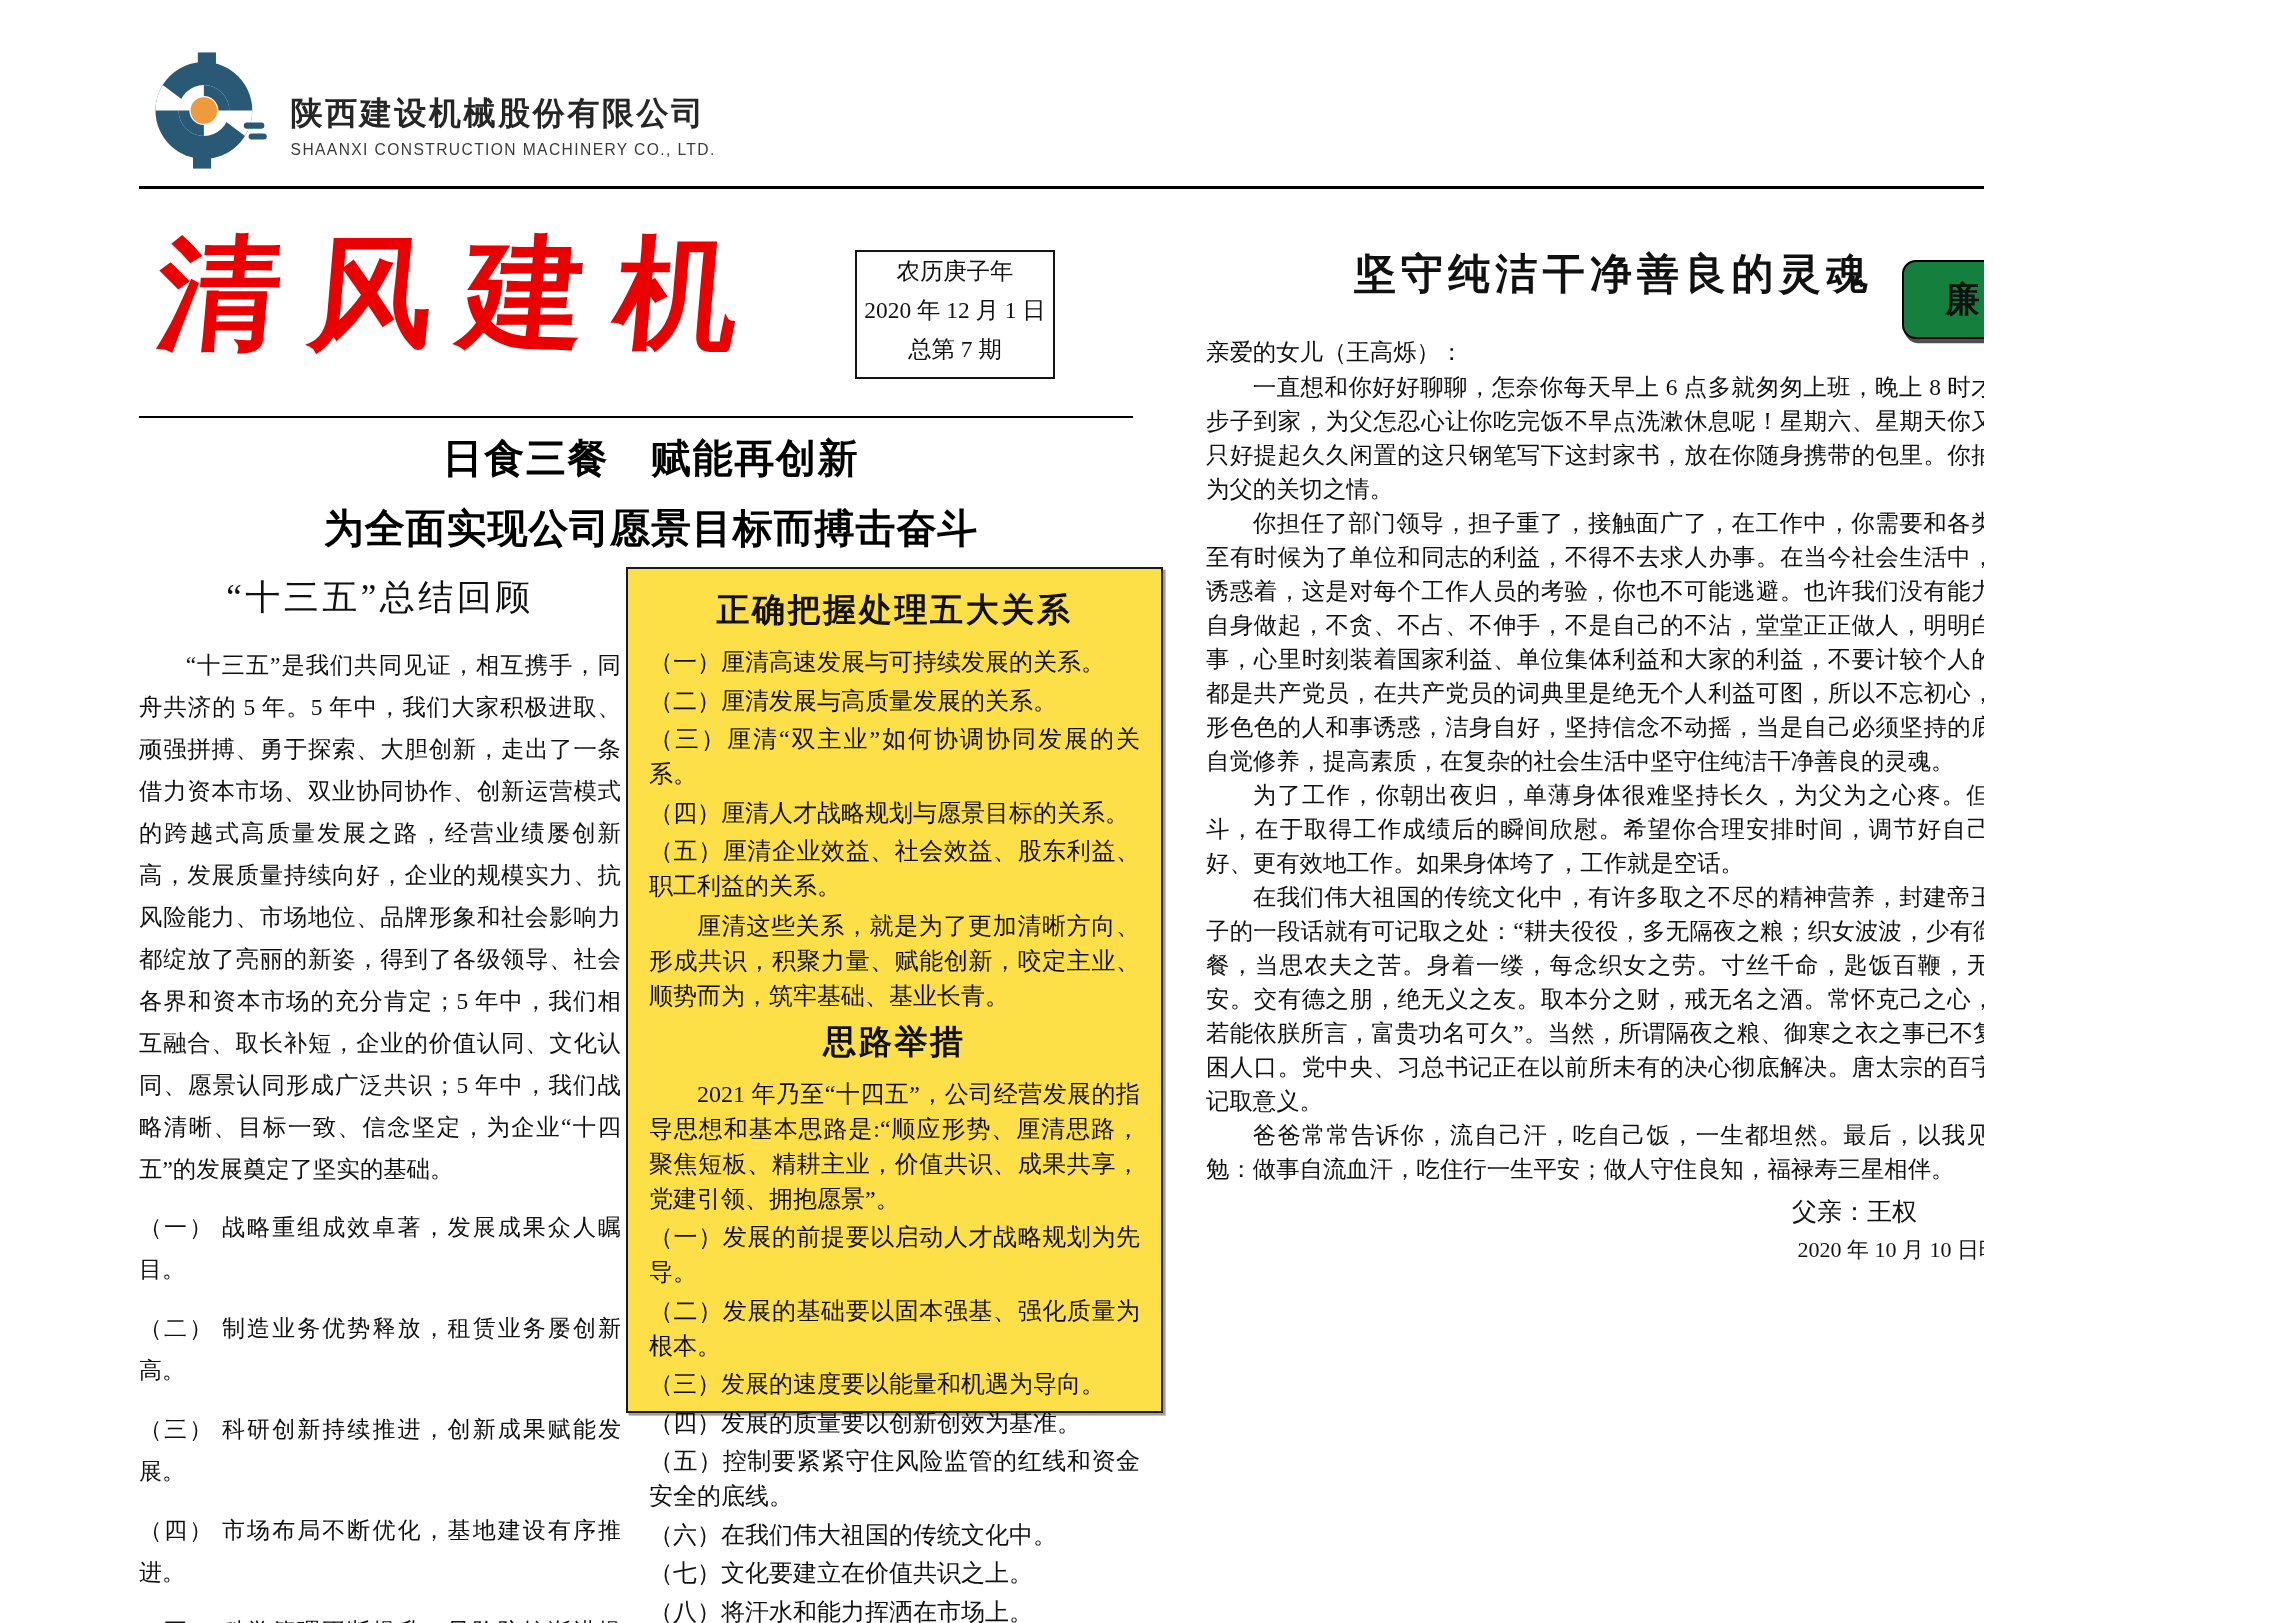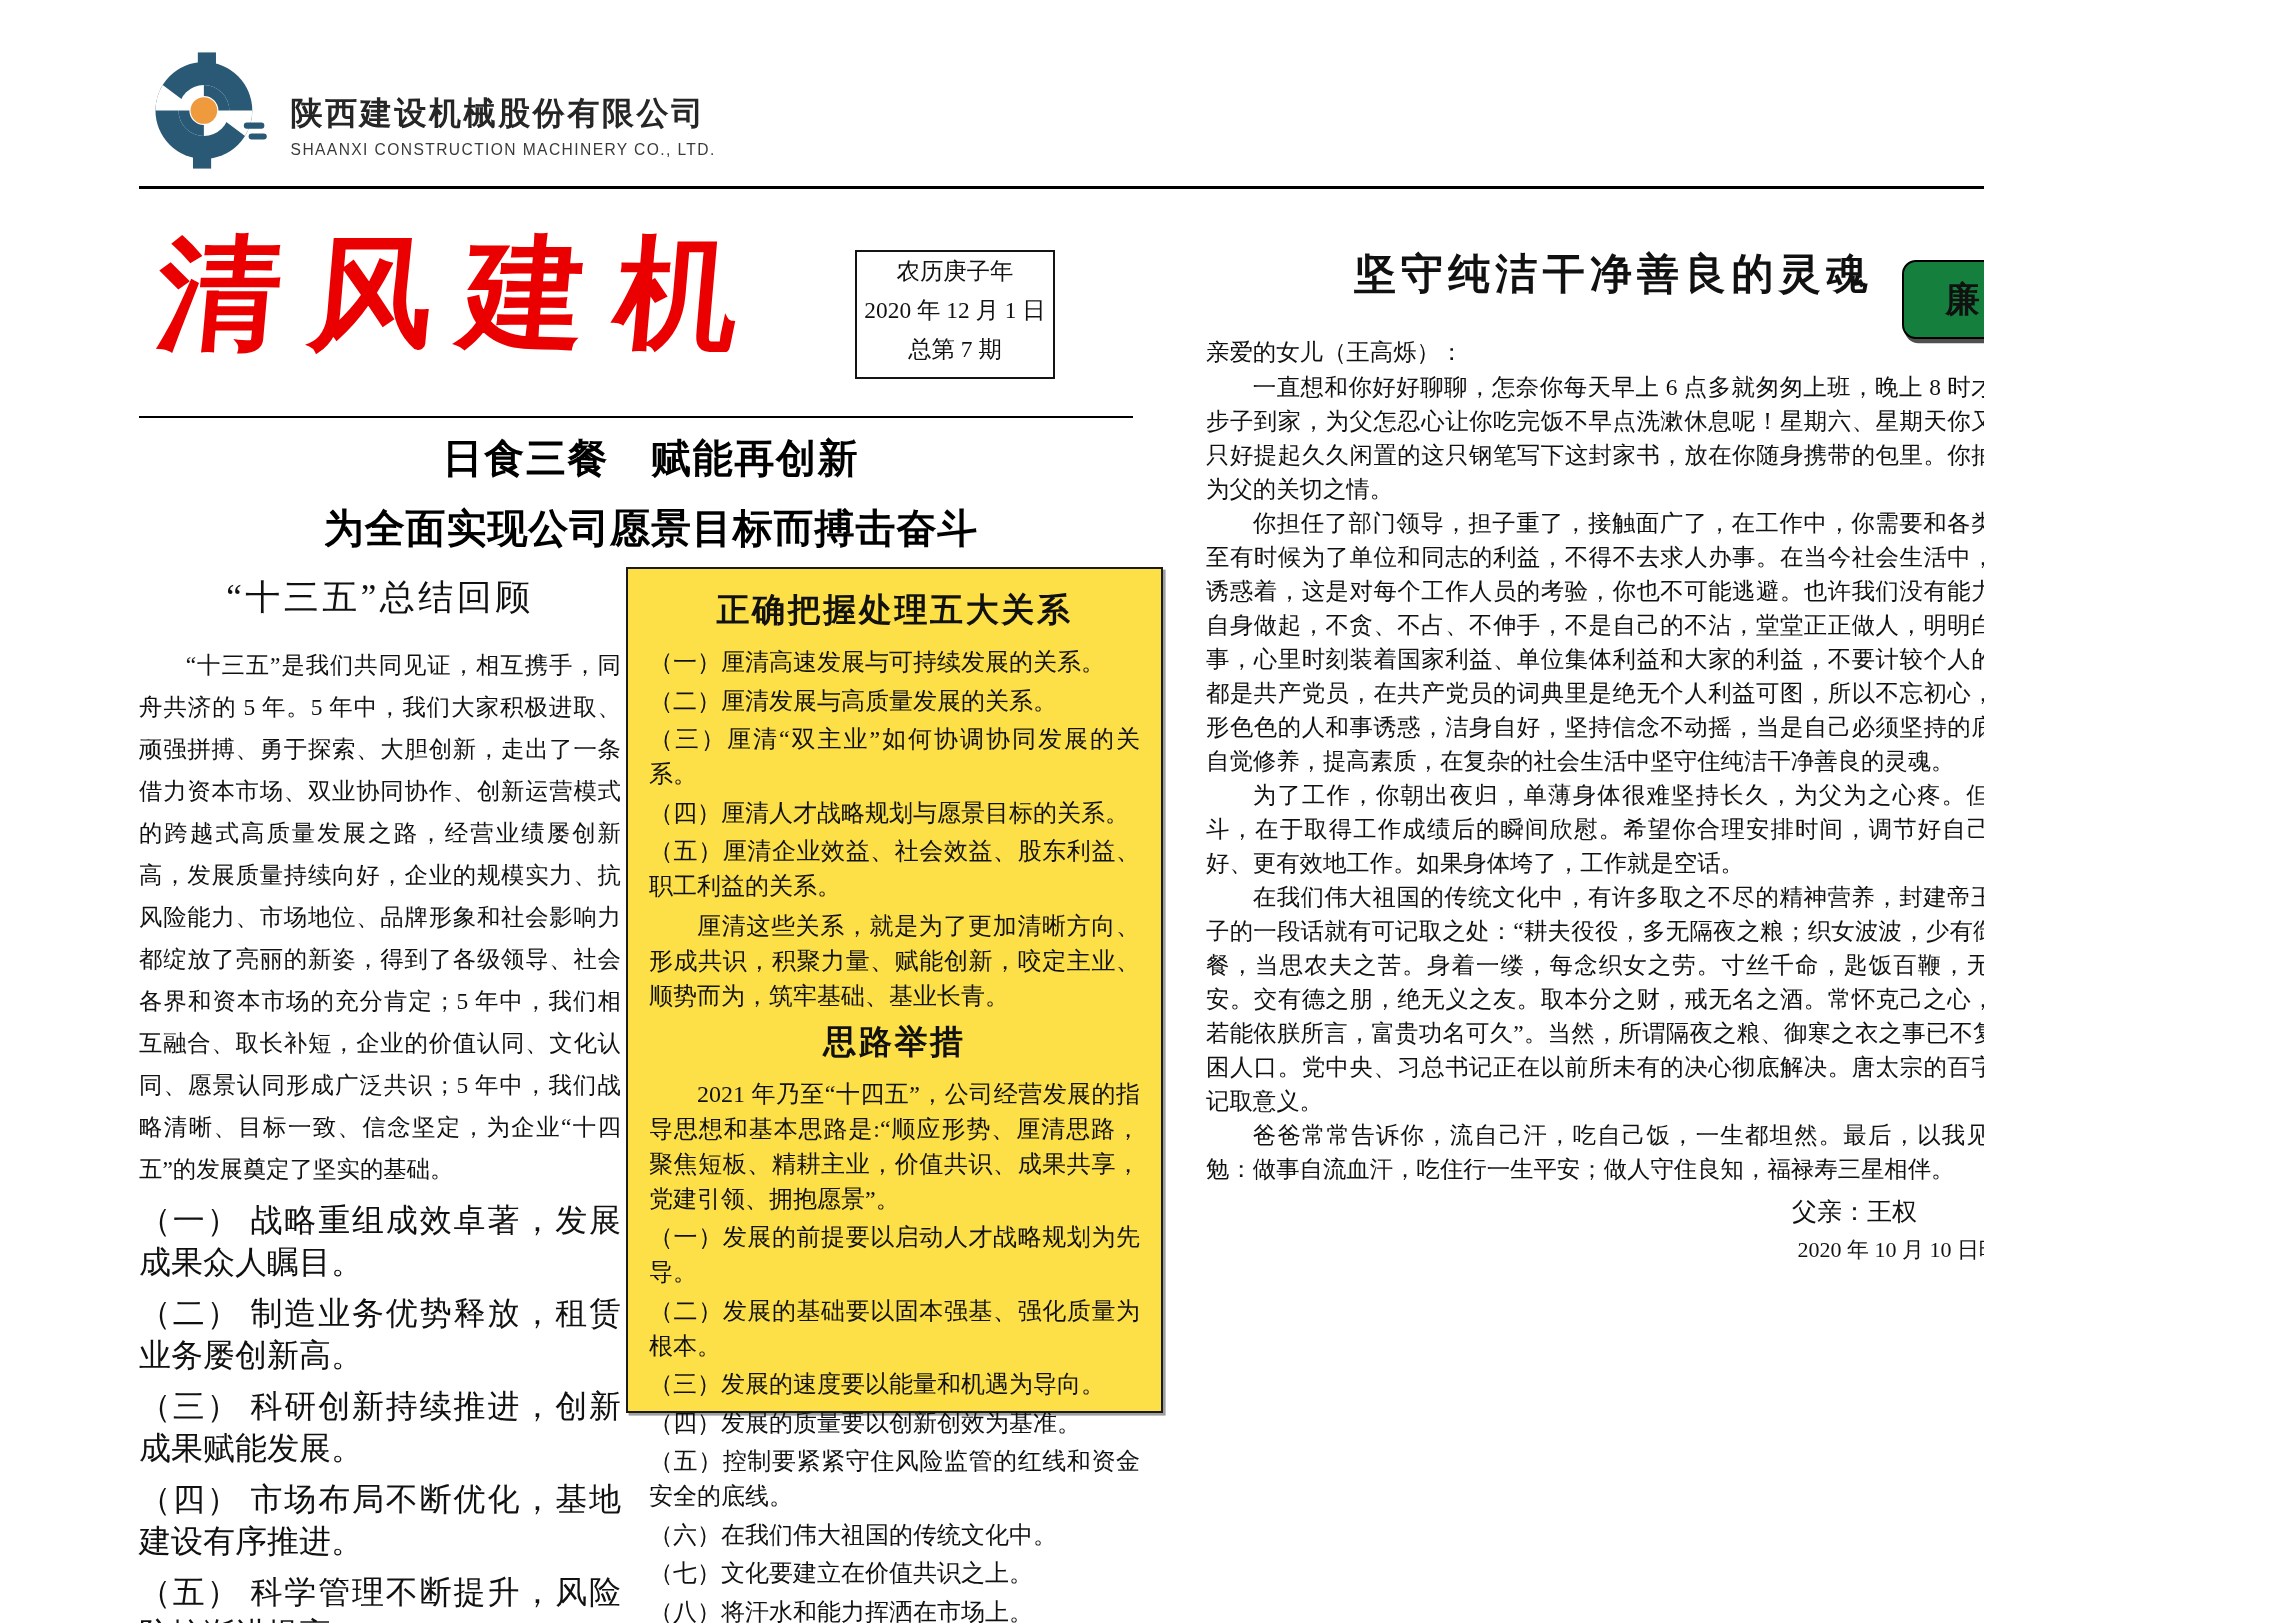--- a/index.html
+++ b/index.html
@@ -27,21 +27,21 @@
   
   .headline{position:absolute;left:139px;width:1024px;text-align:center;
             font-family:"Liberation Sans",sans-serif;font-weight:bold;color:#000;}
   .headline.l1{top:431px;font-size:40px;letter-spacing:1.7px;}
   .headline.l2{top:501px;font-size:40px;letter-spacing:0.9px;}
 
   
   .col1{position:absolute;left:139px;top:574px;width:482px;}
   .col1-title{text-align:center;font-size:35px;letter-spacing:3.5px;margin-bottom:22.6px;}
   .col1-intro{font-size:23.4px;line-height:42px;text-align:justify;text-indent:2em;}
-  .col1 .li{font-size:32px;line-height:42px;margin-top:9px;text-align:justify;}
+  .col1 .li{font-size:23px;line-height:42px;margin-top:17px;text-align:justify;}
 
   
   .midbox{position:absolute;left:626px;top:567px;width:491px;height:814px;
           border:2.6px solid #1a1a1a;padding:14px 21px;background:#fde047;
           box-shadow:2.6px 2.6px 0 rgba(40,40,40,.45);}
   .box-title{text-align:center;font-size:33px;font-weight:bold;letter-spacing:2.6px;margin:5.2px 0 12px 0;}
   .midbox .li{font-size:24px;line-height:35px;margin-top:3.5px;text-align:justify;}
   .box-para{font-size:24px;line-height:35px;text-align:justify;text-indent:2em;margin-top:5.2px;}
 
   

